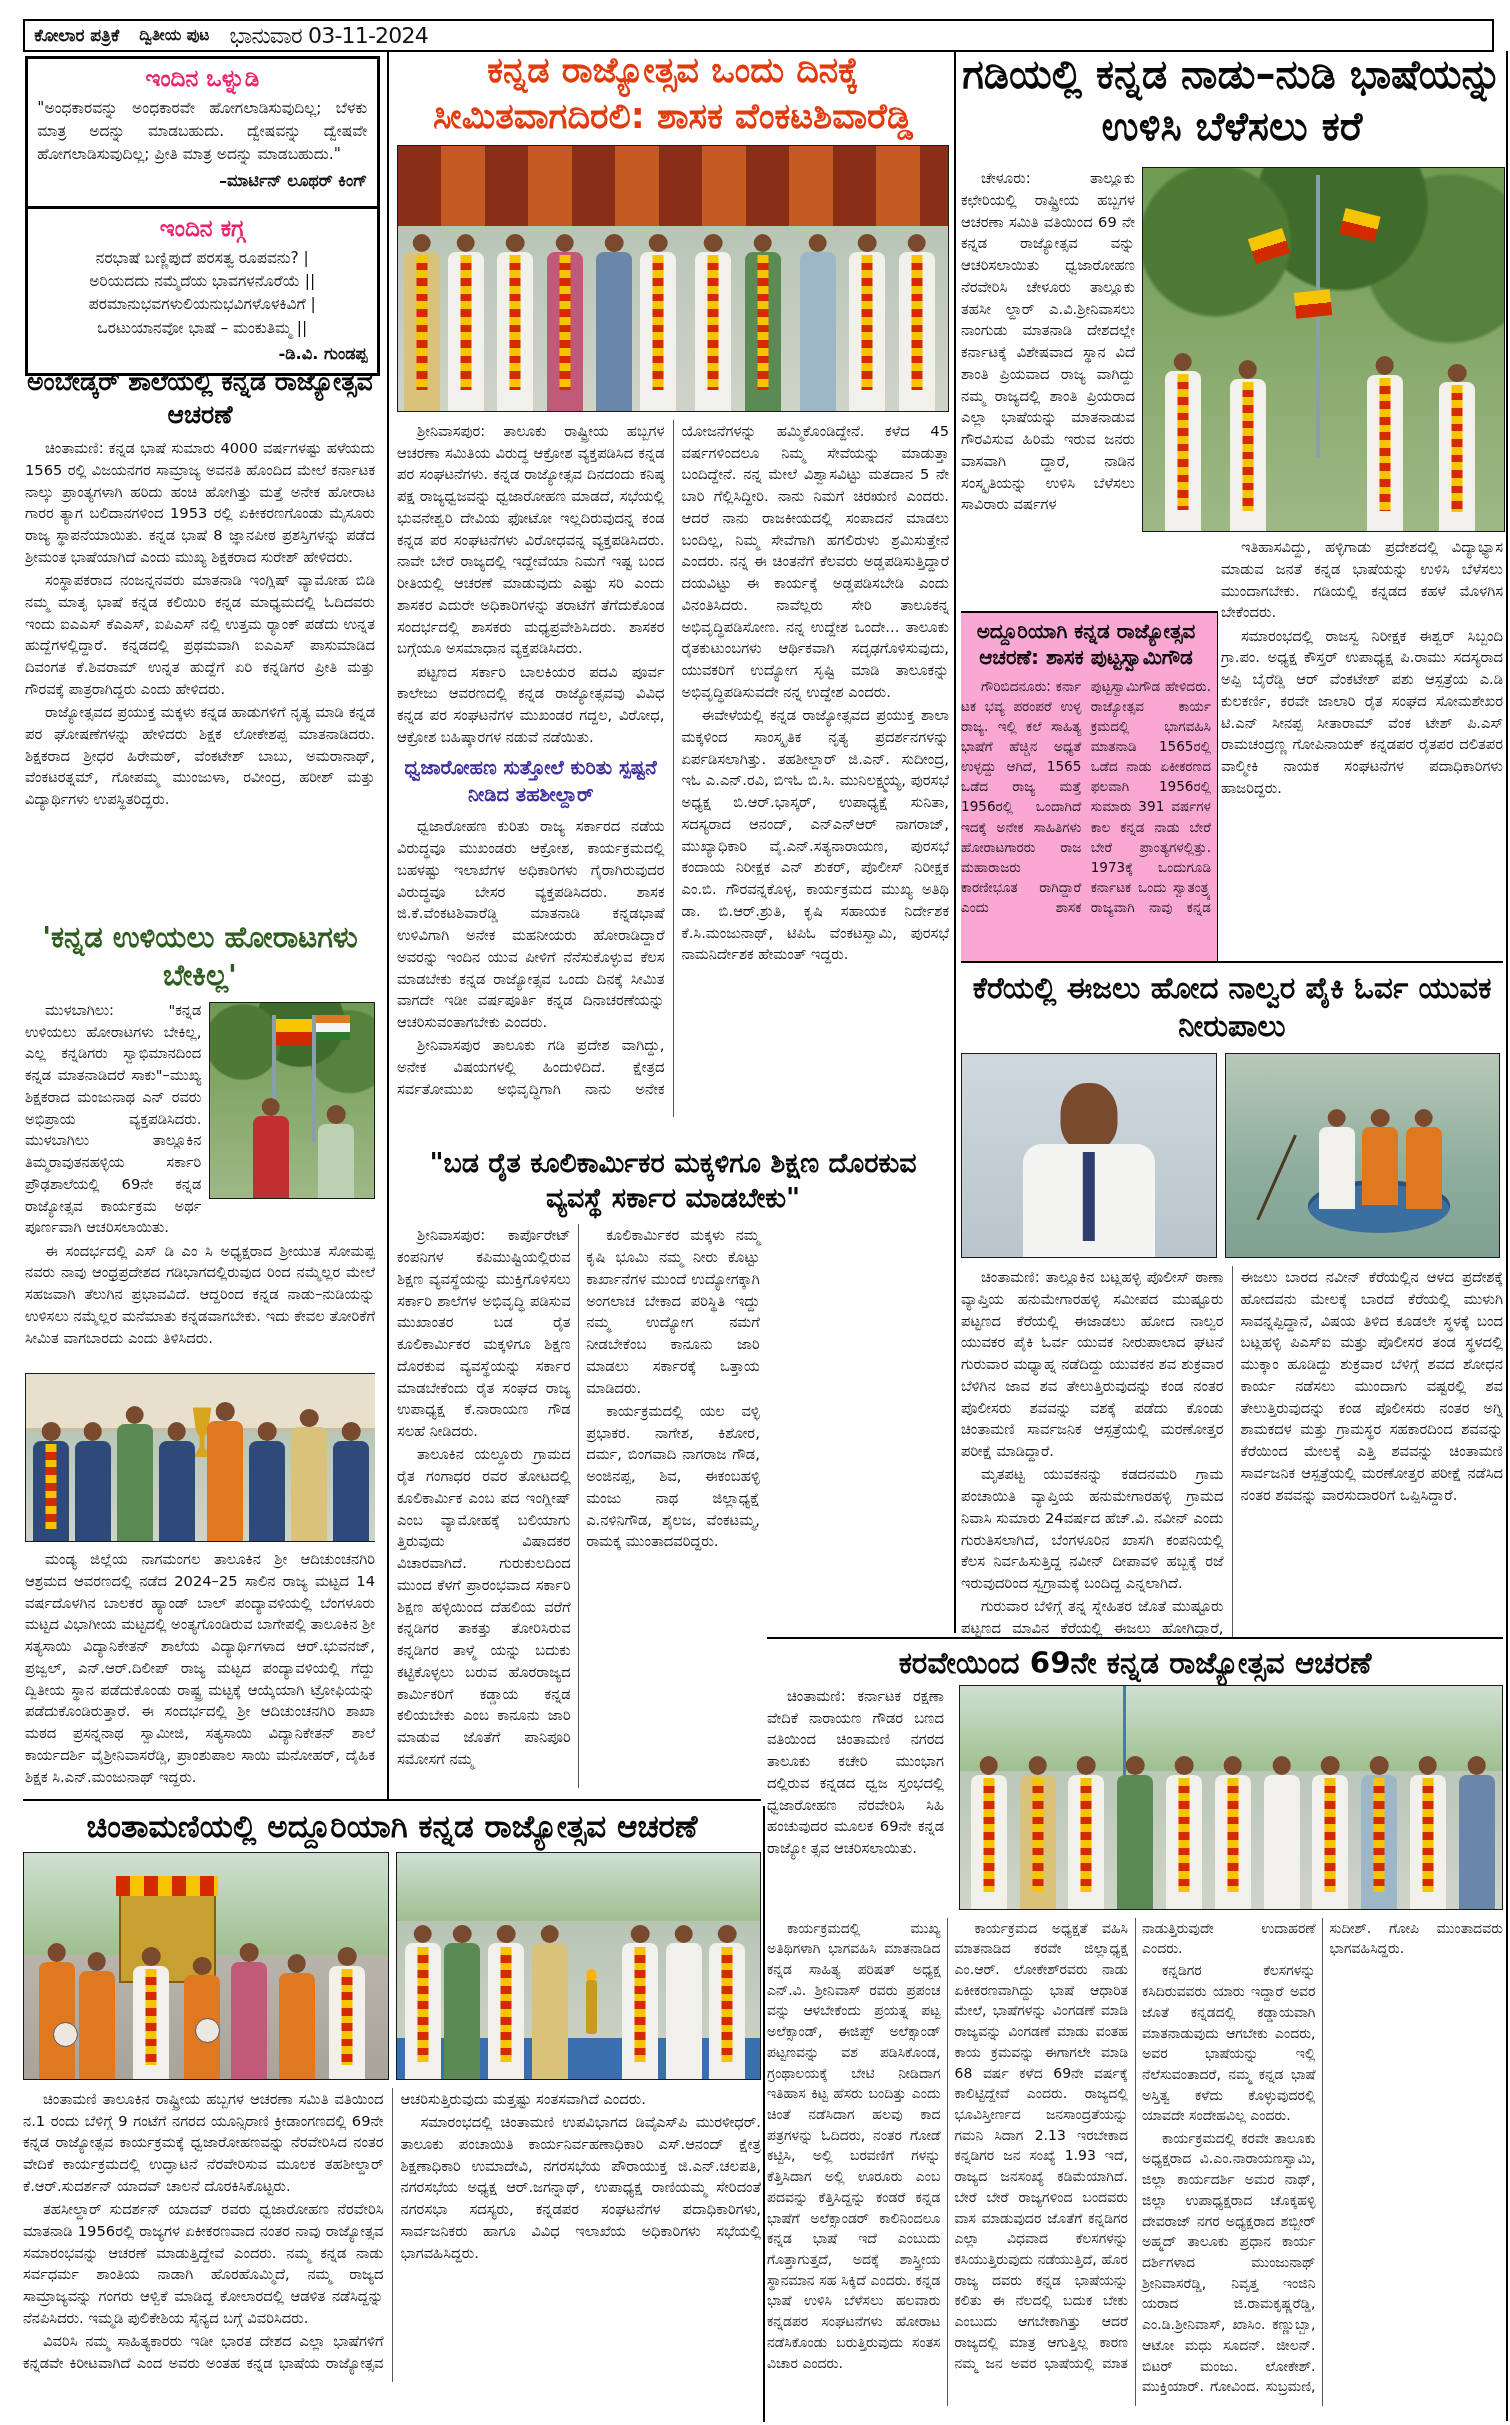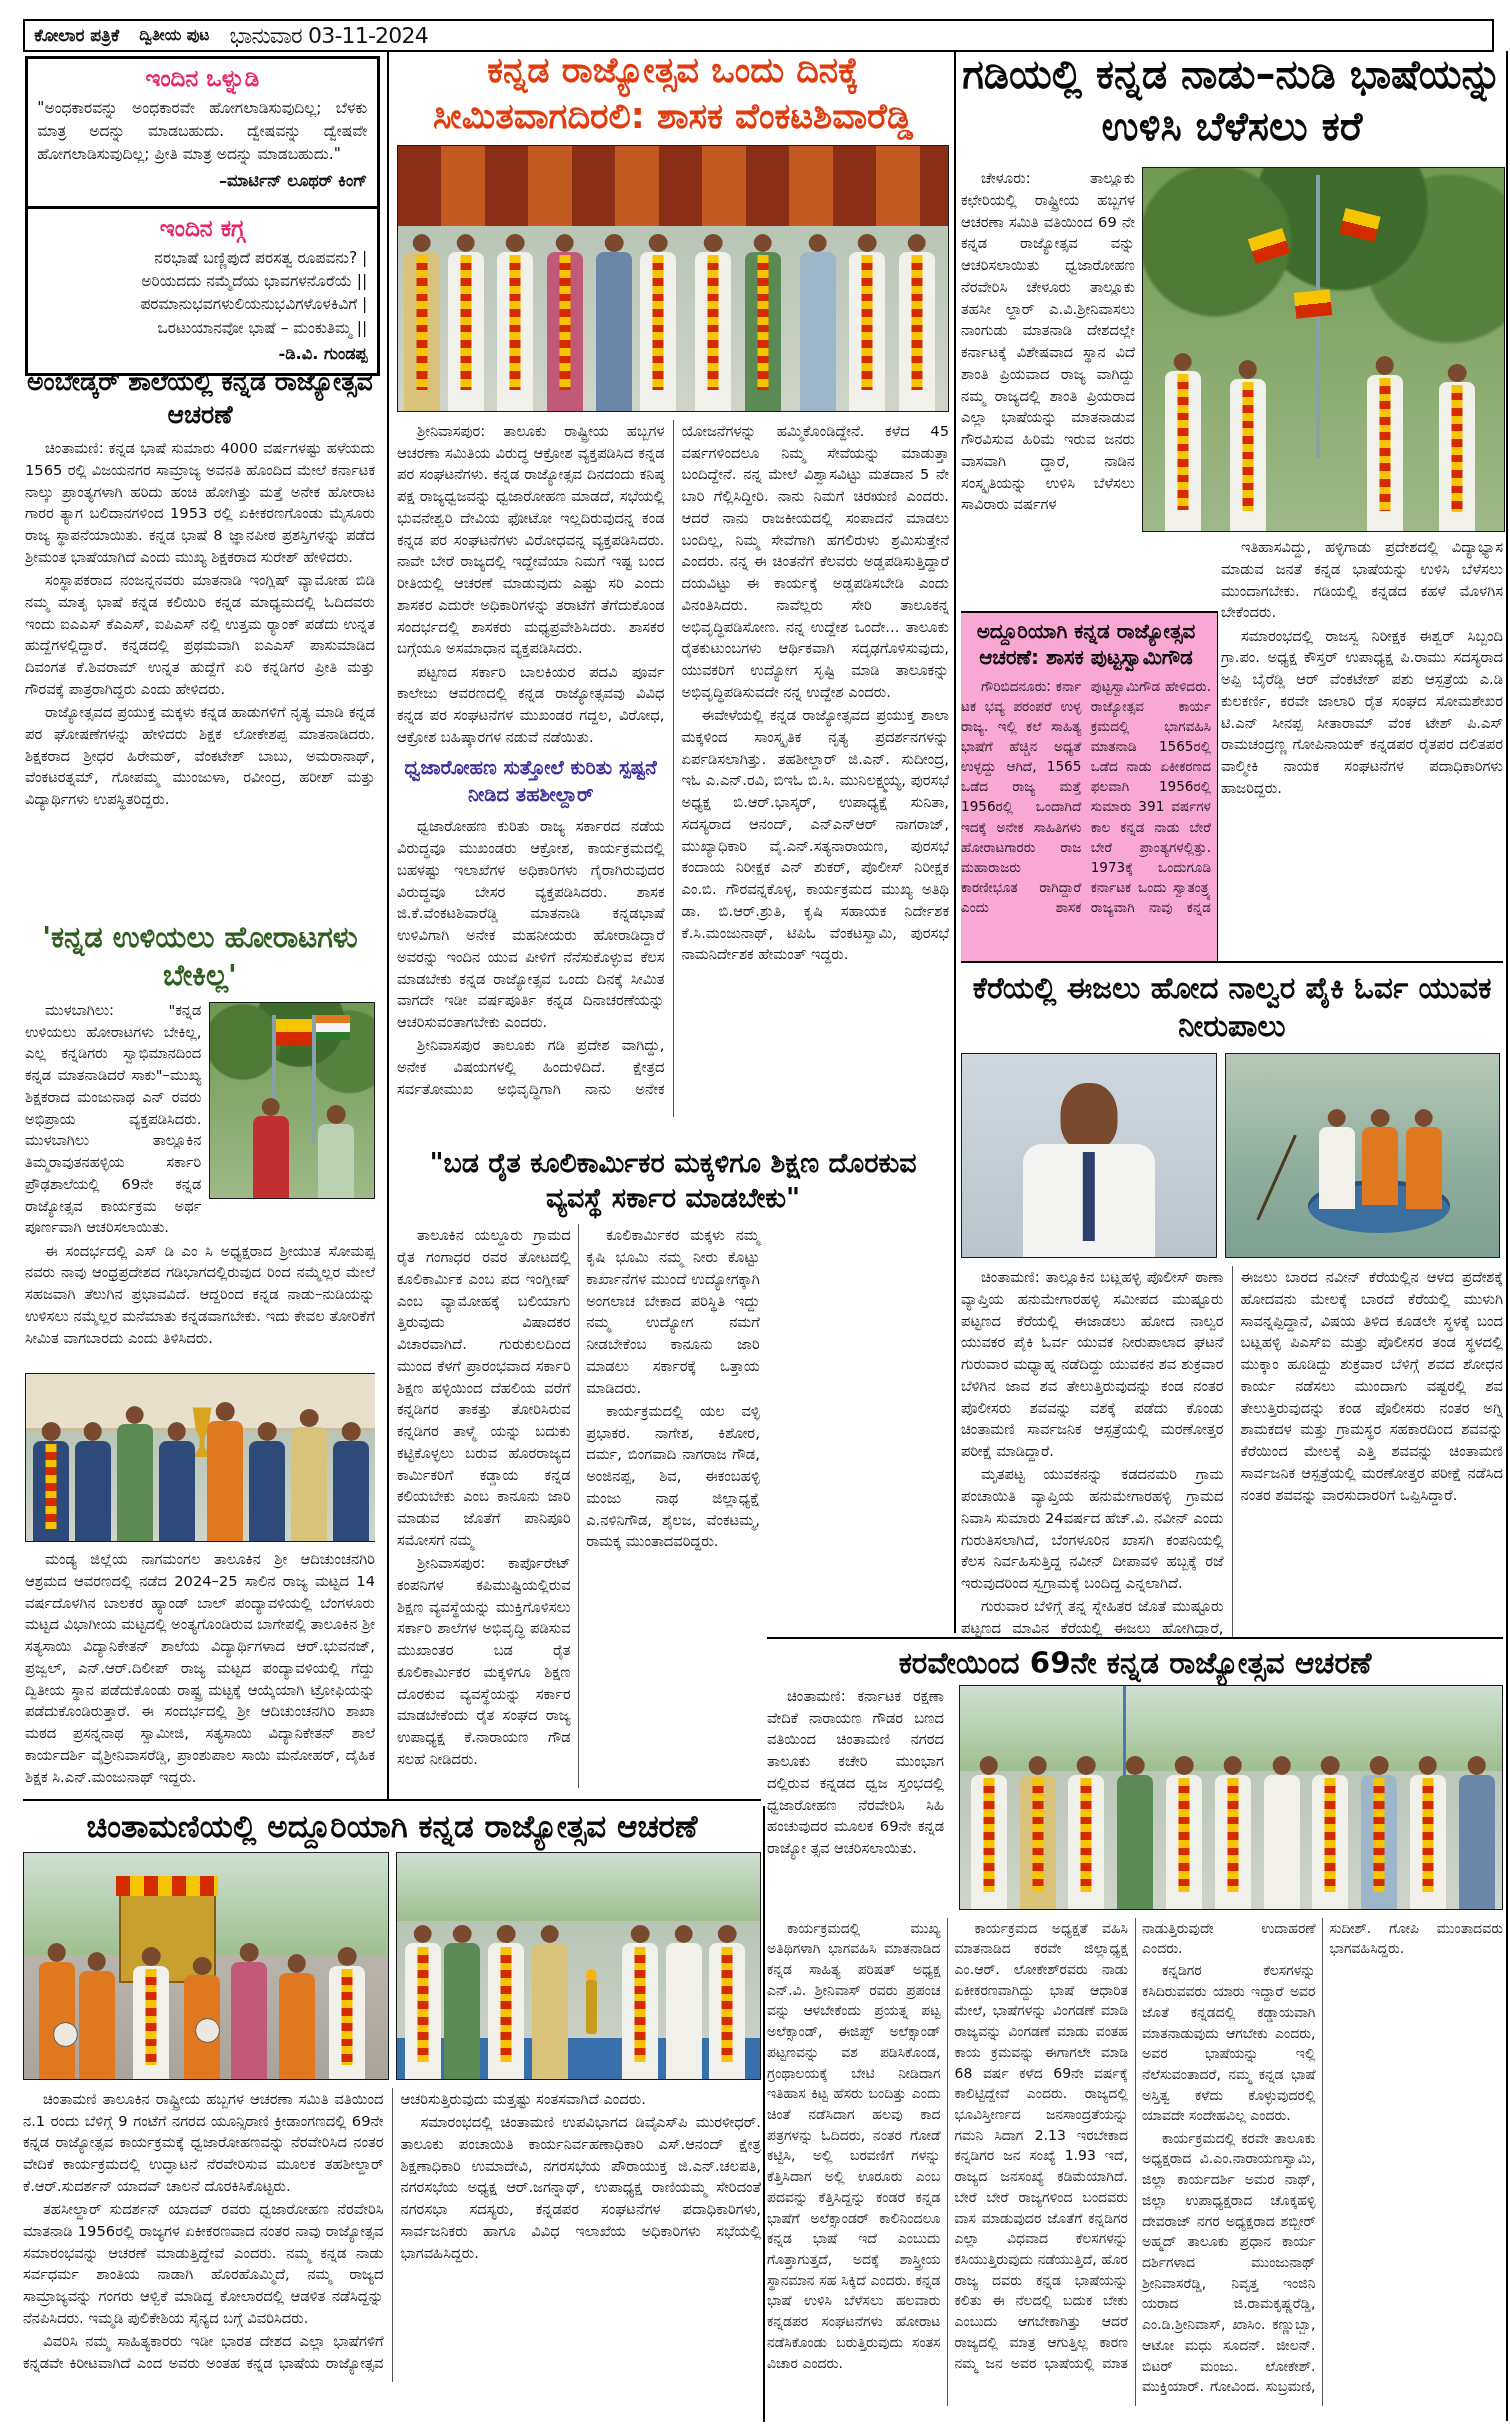--- a/index.html
+++ b/index.html
@@ -88,21 +88,21 @@
 <div class="rule" style="left:1506px;top:51px;width:2.3px;height:2370px"></div>
 
 <section class="abs qbox clip" style="left:25px;top:56px;width:330px;height:144px">
   <h2 class="qtitle">ಇಂದಿನ ಒಳ್ನುಡಿ</h2>
   <p class="qbody">"ಅಂಧಕಾರವನ್ನು ಅಂಧಕಾರವೇ ಹೋಗಲಾಡಿಸುವುದಿಲ್ಲ; ಬೆಳಕು ಮಾತ್ರ ಅದನ್ನು ಮಾಡಬಹುದು. ದ್ವೇಷವನ್ನು ದ್ವೇಷವೇ ಹೋಗಲಾಡಿಸುವುದಿಲ್ಲ; ಪ್ರೀತಿ ಮಾತ್ರ ಅದನ್ನು ಮಾಡಬಹುದು."</p>
   <p class="qauthor">–ಮಾರ್ಟಿನ್ ಲೂಥರ್ ಕಿಂಗ್</p>
 </section>
 
 <section class="abs qbox clip" style="left:25px;top:206px;width:330px;height:152px">
   <h2 class="qtitle">ಇಂದಿನ ಕಗ್ಗ</h2>
-  <p class="qbody" style="white-space:pre-line;text-align:right">ನರಭಾಷೆ ಬಣ್ಣಿಪುದೆ ಪರಸತ್ವ ರೂಪವನು? |
+  <p class="qbody" style="white-space:pre-line;text-align:center">ನರಭಾಷೆ ಬಣ್ಣಿಪುದೆ ಪರಸತ್ವ ರೂಪವನು? |
 ಅರಿಯದದು ನಮ್ಮೆದೆಯ ಭಾವಗಳನೊರೆಯೆ ||
 ಪರಮಾನುಭವಗಳುಲಿಯನುಭವಿಗಳೊಳಕಿವಿಗೆ |
 ಒರಟುಯಾನವೋ ಭಾಷೆ – ಮಂಕುತಿಮ್ಮ ||</p>
   <p class="qauthor">-ಡಿ.ವಿ. ಗುಂಡಪ್ಪ</p>
 </section>
 
 <article class="abs clip" style="left:25px;top:366px;width:350px;height:550px">
   <h1 class="hl hl-black" style="font-size:25px">ಅಂಬೇಡ್ಕರ್ ಶಾಲೆಯಲ್ಲಿ ಕನ್ನಡ ರಾಜ್ಯೋತ್ಸವ ಆಚರಣೆ</h1>
   <div class="body-txt" style="margin-top:6.2px">
     <p>ಚಿಂತಾಮಣಿ: ಕನ್ನಡ ಭಾಷೆ ಸುಮಾರು 4000 ವರ್ಷಗಳಷ್ಟು ಹಳೆಯದು 1565 ರಲ್ಲಿ ವಿಜಯನಗರ ಸಾಮ್ರಾಜ್ಯ ಅವನತಿ ಹೊಂದಿದ ಮೇಲೆ ಕರ್ನಾಟಕ ನಾಲ್ಕು ಪ್ರಾಂತ್ಯಗಳಾಗಿ ಹರಿದು ಹಂಚಿ ಹೋಗಿತ್ತು ಮತ್ತೆ ಅನೇಕ ಹೋರಾಟ ಗಾರರ ತ್ಯಾಗ ಬಲಿದಾನಗಳಿಂದ 1953 ರಲ್ಲಿ ಏಕೀಕರಣಗೊಂಡು ಮೈಸೂರು ರಾಜ್ಯ ಸ್ಥಾಪನೆಯಾಯಿತು. ಕನ್ನಡ ಭಾಷೆ 8 ಜ್ಞಾನಪೀಠ ಪ್ರಶಸ್ತಿಗಳನ್ನು ಪಡೆದ ಶ್ರೀಮಂತ ಭಾಷೆಯಾಗಿದೆ ಎಂದು ಮುಖ್ಯ ಶಿಕ್ಷಕರಾದ ಸುರೇಶ್ ಹೇಳಿದರು.</p>
@@ -207,22 +207,22 @@
     <span class="subhead">ಧ್ವಜಾರೋಹಣ ಸುತ್ತೋಲೆ ಕುರಿತು ಸ್ಪಷ್ಟನೆ ನೀಡಿದ ತಹಶೀಲ್ದಾರ್</span>
     <p>ಧ್ವಜಾರೋಹಣ ಕುರಿತು ರಾಜ್ಯ ಸರ್ಕಾರದ ನಡೆಯ ವಿರುದ್ಧವೂ ಮುಖಂಡರು ಆಕ್ರೋಶ, ಕಾರ್ಯಕ್ರಮದಲ್ಲಿ ಬಹಳಷ್ಟು ಇಲಾಖೆಗಳ ಅಧಿಕಾರಿಗಳು ಗೈರಾಗಿರುವುದರ ವಿರುದ್ಧವೂ ಬೇಸರ ವ್ಯಕ್ತಪಡಿಸಿದರು. ಶಾಸಕ ಜಿ.ಕೆ.ವೆಂಕಟಶಿವಾರೆಡ್ಡಿ ಮಾತನಾಡಿ ಕನ್ನಡಭಾಷೆ ಉಳಿವಿಗಾಗಿ ಅನೇಕ ಮಹನೀಯರು ಹೋರಾಡಿದ್ದಾರೆ ಅವರನ್ನು ಇಂದಿನ ಯುವ ಪೀಳಿಗೆ ನೆನೆಸುಕೊಳ್ಳುವ ಕೆಲಸ ಮಾಡಬೇಕು ಕನ್ನಡ ರಾಜ್ಯೋತ್ಸವ ಒಂದು ದಿನಕ್ಕೆ ಸೀಮಿತ ವಾಗದೇ ಇಡೀ ವರ್ಷಪೂರ್ತಿ ಕನ್ನಡ ದಿನಾಚರಣೆಯನ್ನು ಆಚರಿಸುವಂತಾಗಬೇಕು ಎಂದರು.</p>
     <p>ಶ್ರೀನಿವಾಸಪುರ ತಾಲೂಕು ಗಡಿ ಪ್ರದೇಶ ವಾಗಿದ್ದು, ಅನೇಕ ವಿಷಯಗಳಲ್ಲಿ ಹಿಂದುಳಿದಿದೆ. ಕ್ಷೇತ್ರದ ಸರ್ವತೋಮುಖ ಅಭಿವೃದ್ಧಿಗಾಗಿ ನಾನು ಅನೇಕ ಯೋಜನೆಗಳನ್ನು ಹಮ್ಮಿಕೊಂಡಿದ್ದೇನೆ. ಕಳೆದ 45 ವರ್ಷಗಳಿಂದಲೂ ನಿಮ್ಮ ಸೇವೆಯನ್ನು ಮಾಡುತ್ತಾ ಬಂದಿದ್ದೇನೆ. ನನ್ನ ಮೇಲೆ ವಿಶ್ವಾಸವಿಟ್ಟು ಮತದಾನ 5 ನೇ ಬಾರಿ ಗೆಲ್ಲಿಸಿದ್ದೀರಿ. ನಾನು ನಿಮಗೆ ಚಿರಋಣಿ ಎಂದರು. ಆದರೆ ನಾನು ರಾಜಕೀಯದಲ್ಲಿ ಸಂಪಾದನೆ ಮಾಡಲು ಬಂದಿಲ್ಲ, ನಿಮ್ಮ ಸೇವೆಗಾಗಿ ಹಗಲಿರುಳು ಶ್ರಮಿಸುತ್ತೇನೆ ಎಂದರು. ನನ್ನ ಈ ಚಿಂತನೆಗೆ ಕೆಲವರು ಅಡ್ಡಪಡಿಸುತ್ತಿದ್ದಾರೆ ದಯವಿಟ್ಟು ಈ ಕಾರ್ಯಕ್ಕೆ ಅಡ್ಡಪಡಿಸಬೇಡಿ ಎಂದು ವಿನಂತಿಸಿದರು. ನಾವೆಲ್ಲರು ಸೇರಿ ತಾಲೂಕನ್ನ ಅಭಿವೃದ್ಧಿಪಡಿಸೋಣ. ನನ್ನ ಉದ್ದೇಶ ಒಂದೇ... ತಾಲೂಕು ರೈತಕುಟುಂಬಗಳು ಆರ್ಥಿಕವಾಗಿ ಸದೃಢಗೊಳಿಸುವುದು, ಯುವಕರಿಗೆ ಉದ್ಯೋಗ ಸೃಷ್ಟಿ ಮಾಡಿ ತಾಲೂಕನ್ನು ಅಭಿವೃದ್ಧಿಪಡಿಸುವದೇ ನನ್ನ ಉದ್ದೇಶ ಎಂದರು.</p>
     <p>ಈವೇಳೆಯಲ್ಲಿ ಕನ್ನಡ ರಾಜ್ಯೋತ್ಸವದ ಪ್ರಯುಕ್ತ ಶಾಲಾ ಮಕ್ಕಳಿಂದ ಸಾಂಸ್ಕೃತಿಕ ನೃತ್ಯ ಪ್ರದರ್ಶನಗಳನ್ನು ಏರ್ಪಡಿಸಲಾಗಿತ್ತು. ತಹಶೀಲ್ದಾರ್ ಜಿ.ಎನ್. ಸುದೀಂದ್ರ, ಇಓ ಎ.ಎನ್.ರವಿ, ಬಿಇಓ ಬಿ.ಸಿ. ಮುನಿಲಕ್ಷ್ಮಯ್ಯ, ಪುರಸಭೆ ಅಧ್ಯಕ್ಷ ಬಿ.ಆರ್.ಭಾಸ್ಕರ್, ಉಪಾಧ್ಯಕ್ಷೆ ಸುನಿತಾ, ಸದಸ್ಯರಾದ ಆನಂದ್, ಎನ್‌ಎನ್‌ಆರ್ ನಾಗರಾಜ್, ಮುಖ್ಯಾಧಿಕಾರಿ ವೈ.ಎನ್.ಸತ್ಯನಾರಾಯಣ, ಪುರಸಭೆ ಕಂದಾಯ ನಿರೀಕ್ಷಕ ಎನ್ ಶುಕರ್, ಪೊಲೀಸ್ ನಿರೀಕ್ಷಕ ಎಂ.ಬಿ. ಗೌರವನ್ನಕೊಳ್ಳ, ಕಾರ್ಯಕ್ರಮದ ಮುಖ್ಯ ಅತಿಥಿ ಡಾ. ಬಿ.ಆರ್.ಶ್ರುತಿ, ಕೃಷಿ ಸಹಾಯಕ ನಿರ್ದೇಶಕ ಕೆ.ಸಿ.ಮಂಜುನಾಥ್, ಟಿಪಿಓ ವೆಂಕಟಸ್ವಾಮಿ, ಪುರಸಭೆ ನಾಮನಿರ್ದೇಶಕ ಹೇಮಂತ್ ಇದ್ದರು.</p>
   </div>
 </article>
 
 <article class="abs clip" style="left:397px;top:1145px;width:552px;height:655px">
   <h1 class="hl hl-black" style="font-size:27px">"ಬಡ ರೈತ ಕೂಲಿಕಾರ್ಮಿಕರ ಮಕ್ಕಳಿಗೂ ಶಿಕ್ಷಣ ದೊರಕುವ ವ್ಯವಸ್ಥೆ ಸರ್ಕಾರ ಮಾಡಬೇಕು"</h1>
   <div class="body-txt cols3" style="margin-top:9.3px;height:564px">
+    <p>ಶ್ರೀನಿವಾಸಪುರ: ಕಾರ್ಪೊರೇಟ್ ಕಂಪನಿಗಳ ಕಪಿಮುಷ್ಟಿಯಲ್ಲಿರುವ ಶಿಕ್ಷಣ ವ್ಯವಸ್ಥೆಯನ್ನು ಮುಕ್ತಿಗೊಳಿಸಲು ಸರ್ಕಾರಿ ಶಾಲೆಗಳ ಅಭಿವೃದ್ಧಿ ಪಡಿಸುವ ಮುಖಾಂತರ ಬಡ ರೈತ ಕೂಲಿಕಾರ್ಮಿಕರ ಮಕ್ಕಳಿಗೂ ಶಿಕ್ಷಣ ದೊರಕುವ ವ್ಯವಸ್ಥೆಯನ್ನು ಸರ್ಕಾರ ಮಾಡಬೇಕೆಂದು ರೈತ ಸಂಘದ ರಾಜ್ಯ ಉಪಾಧ್ಯಕ್ಷ ಕೆ.ನಾರಾಯಣ ಗೌಡ ಸಲಹೆ ನೀಡಿದರು.</p>
     <p>ತಾಲೂಕಿನ ಯಲ್ದೂರು ಗ್ರಾಮದ ರೈತ ಗಂಗಾಧರ ರವರ ತೋಟದಲ್ಲಿ ಕೂಲಿಕಾರ್ಮಿಕ ಎಂಬ ಪದ ಇಂಗ್ಲೀಷ್ ಎಂಬ ವ್ಯಾಮೋಹಕ್ಕೆ ಬಲಿಯಾಗು ತ್ತಿರುವುದು ವಿಷಾದಕರ ವಿಚಾರವಾಗಿದೆ. ಗುರುಕುಲದಿಂದ ಮುಂದ ಕೆಳಗೆ ಪ್ರಾರಂಭವಾದ ಸರ್ಕಾರಿ ಶಿಕ್ಷಣ ಹಳ್ಳಿಯಿಂದ ದೆಹಲಿಯ ವರೆಗೆ ಕನ್ನಡಿಗರ ತಾಕತ್ತು ತೋರಿಸಿರುವ ಕನ್ನಡಿಗರ ತಾಳ್ಮೆ ಯನ್ನು ಬದುಕು ಕಟ್ಟಿಕೊಳ್ಳಲು ಬರುವ ಹೊರರಾಜ್ಯದ ಕಾರ್ಮಿಕರಿಗೆ ಕಡ್ಡಾಯ ಕನ್ನಡ ಕಲಿಯಬೇಕು ಎಂಬ ಕಾನೂನು ಜಾರಿ ಮಾಡುವ ಜೊತೆಗೆ ಪಾನಿಪೂರಿ ಸಮೋಸಗೆ ನಮ್ಮ</p>
-    <p>ಶ್ರೀನಿವಾಸಪುರ: ಕಾರ್ಪೊರೇಟ್ ಕಂಪನಿಗಳ ಕಪಿಮುಷ್ಟಿಯಲ್ಲಿರುವ ಶಿಕ್ಷಣ ವ್ಯವಸ್ಥೆಯನ್ನು ಮುಕ್ತಿಗೊಳಿಸಲು ಸರ್ಕಾರಿ ಶಾಲೆಗಳ ಅಭಿವೃದ್ಧಿ ಪಡಿಸುವ ಮುಖಾಂತರ ಬಡ ರೈತ ಕೂಲಿಕಾರ್ಮಿಕರ ಮಕ್ಕಳಿಗೂ ಶಿಕ್ಷಣ ದೊರಕುವ ವ್ಯವಸ್ಥೆಯನ್ನು ಸರ್ಕಾರ ಮಾಡಬೇಕೆಂದು ರೈತ ಸಂಘದ ರಾಜ್ಯ ಉಪಾಧ್ಯಕ್ಷ ಕೆ.ನಾರಾಯಣ ಗೌಡ ಸಲಹೆ ನೀಡಿದರು.</p>
     <p>ಕೂಲಿಕಾರ್ಮಿಕರ ಮಕ್ಕಳು ನಮ್ಮ ಕೃಷಿ ಭೂಮಿ ನಮ್ಮ ನೀರು ಕೊಟ್ಟು ಕಾರ್ಖಾನೆಗಳ ಮುಂದೆ ಉದ್ಯೋಗಕ್ಕಾಗಿ ಅಂಗಲಾಚ ಬೇಕಾದ ಪರಿಸ್ಥಿತಿ ಇದ್ದು ನಮ್ಮ ಉದ್ಯೋಗ ನಮಗೆ ನೀಡಬೇಕೆಂಬ ಕಾನೂನು ಜಾರಿ ಮಾಡಲು ಸರ್ಕಾರಕ್ಕೆ ಒತ್ತಾಯ ಮಾಡಿದರು.</p>
     <p>ಕಾರ್ಯಕ್ರಮದಲ್ಲಿ ಯಲ ವಳ್ಳಿ ಪ್ರಭಾಕರ. ನಾಗೇಶ, ಕಿಶೋರ, ದರ್ಮ, ಬಿಂಗವಾದಿ ನಾಗರಾಜ ಗೌಡ, ಅಂಜಿನಪ್ಪ, ಶಿವ, ಈಕಂಬಹಳ್ಳಿ ಮಂಜು ನಾಥ ಜಿಲ್ಲಾಧ್ಯಕ್ಷೆ ಎ.ನಳಿನಿಗೌಡ, ಶೈಲಜ, ವೆಂಕಟಮ್ಮ, ರಾಮಕ್ಕ ಮುಂತಾದವರಿದ್ದರು.</p>
   </div>
 </article>
 
 <article class="abs clip" style="left:961px;top:48px;width:542px;height:115px">
   <h1 class="hl hl-black" style="font-size:40px">ಗಡಿಯಲ್ಲಿ ಕನ್ನಡ ನಾಡು–ನುಡಿ ಭಾಷೆಯನ್ನು ಉಳಿಸಿ ಬೆಳೆಸಲು ಕರೆ</h1>
 </article>
 <div class="abs clip body-txt" style="left:961px;top:167px;width:174px;height:434px">
   <p>ಚೇಳೂರು: ತಾಲ್ಲೂಕು ಕಛೇರಿಯಲ್ಲಿ ರಾಷ್ಟ್ರೀಯ ಹಬ್ಬಗಳ ಆಚರಣಾ ಸಮಿತಿ ವತಿಯಿಂದ 69 ನೇ ಕನ್ನಡ ರಾಜ್ಯೋತ್ಸವ ವನ್ನು ಆಚರಿಸಲಾಯಿತು ಧ್ವಜಾರೋಹಣ ನೆರವೇರಿಸಿ ಚೇಳೂರು ತಾಲ್ಲೂಕು ತಹಸೀ ಲ್ದಾರ್ ಎ.ವಿ.ಶ್ರೀನಿವಾಸಲು ನಾಂಗುಡು ಮಾತನಾಡಿ ದೇಶದಲ್ಲೇ ಕರ್ನಾಟಕ್ಕೆ ವಿಶೇಷವಾದ ಸ್ಥಾನ ವಿದೆ ಶಾಂತಿ ಪ್ರಿಯವಾದ ರಾಜ್ಯ ವಾಗಿದ್ದು ನಮ್ಮ ರಾಜ್ಯದಲ್ಲಿ ಶಾಂತಿ ಪ್ರಿಯರಾದ ಎಲ್ಲಾ ಭಾಷೆಯನ್ನು ಮಾತನಾಡುವ ಗೌರವಿಸುವ ಹಿರಿಮೆ ಇರುವ ಜನರು ವಾಸವಾಗಿ ದ್ದಾರೆ, ನಾಡಿನ ಸಂಸ್ಕೃತಿಯನ್ನು ಉಳಿಸಿ ಬೆಳೆಸಲು ಸಾವಿರಾರು ವರ್ಷಗಳ</p>

